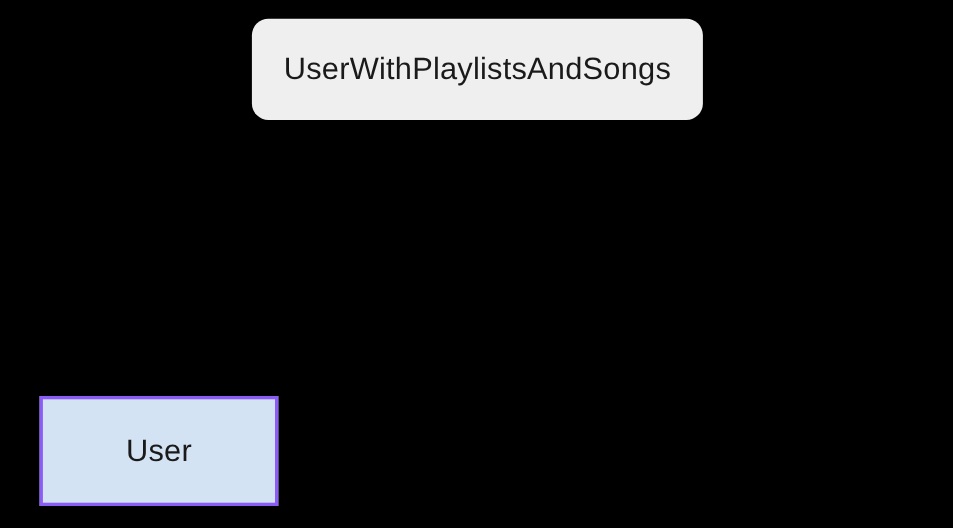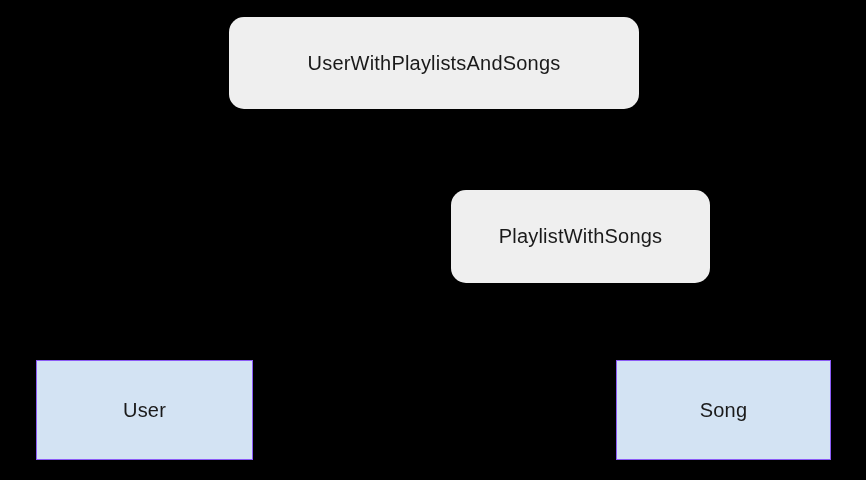--- a/index.html
+++ b/index.html
@@ -14,42 +14,36 @@
     background: #000000;
     overflow: hidden;
     font-family: "Liberation Sans", sans-serif;
   }
   .node {
     position: absolute;
     display: flex;
     align-items: center;
     justify-content: center;
     box-sizing: border-box;
-    font-size: 20px;
+    font-size: 28px;
     color: #1a1a1a;
     letter-spacing: 0.2px;
   }
   .node.data-class {
     background: #efefef;
     border-radius: 15px;
   }
   .node.entity {
     background: #d3e3f3;
-    border: 1px solid #8b5cf6;
+    border: 3px solid #8b5cf6;
   }
 </style>
 </head>
 <body>
 
 <div class="canvas" style="background: rgb(0, 0, 0);">
     <div class="node data-class" style="left: 229px; top: 17px; width: 410px; height: 92px;">
       <span>UserWithPlaylistsAndSongs</span>
     </div>
-    <div class="node data-class" style="left: 451px; top: 190px; width: 259px; height: 93px;">
-      <span>PlaylistWithSongs</span>
-    </div>
     <div class="node entity" style="left: 36px; top: 360px; width: 217px; height: 100px;">
       <span>User</span>
-    </div>
-    <div class="node entity" style="left: 616px; top: 360px; width: 215px; height: 100px;">
-      <span>Song</span>
     </div>
   </div>
 
 </body></html>

